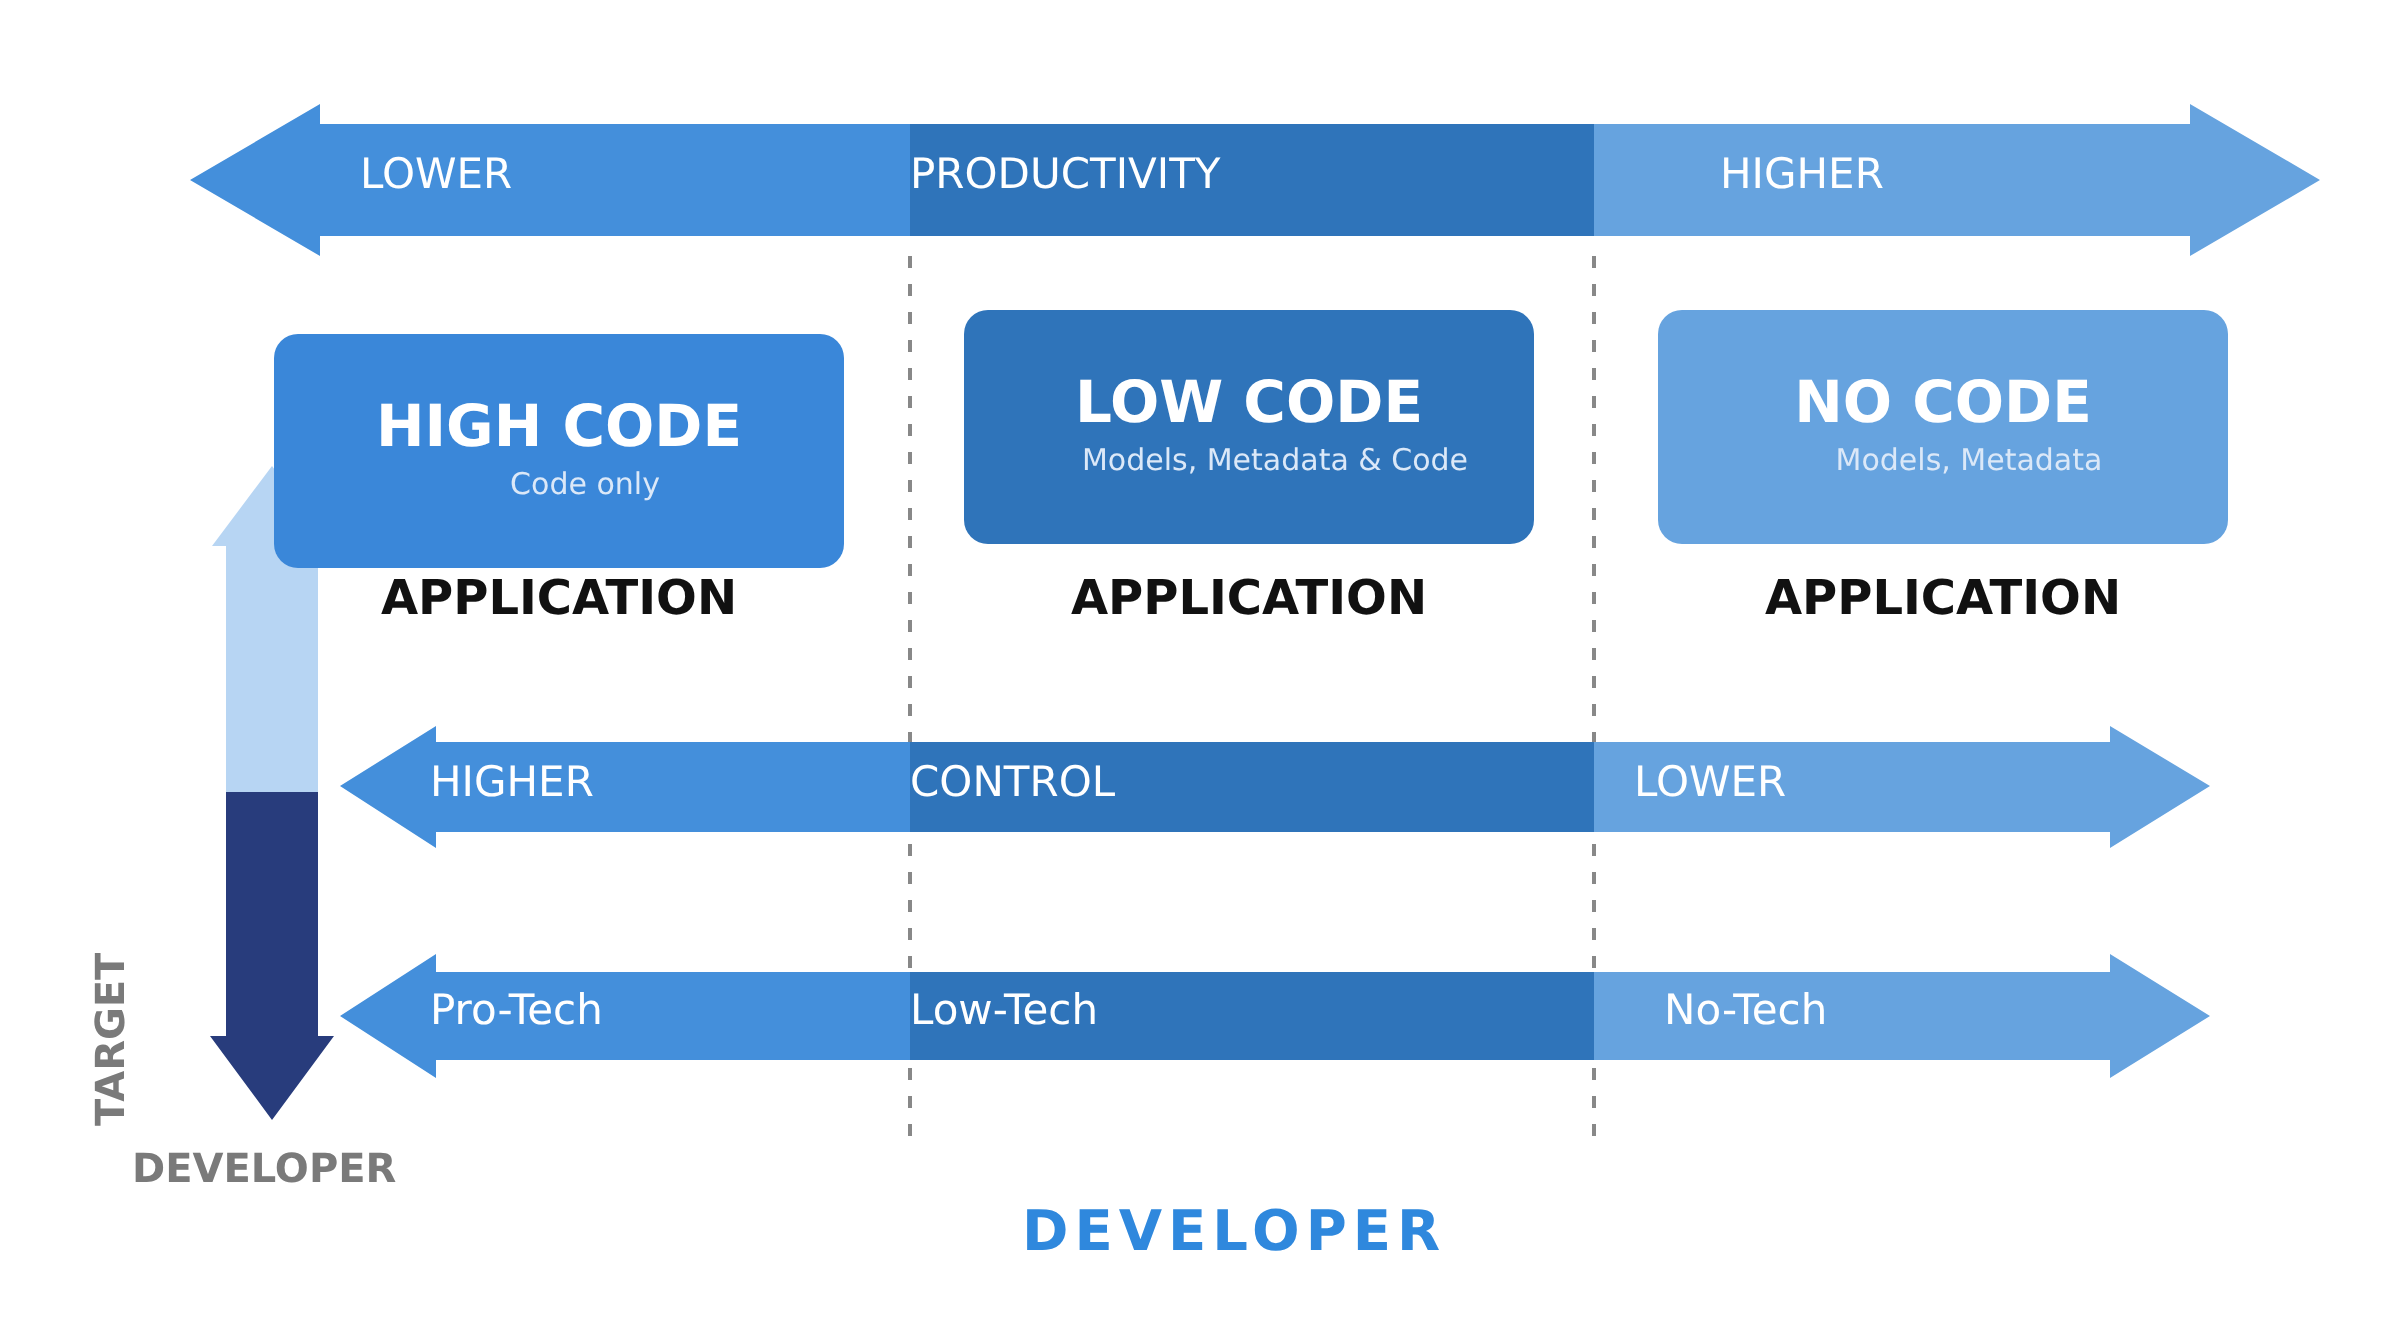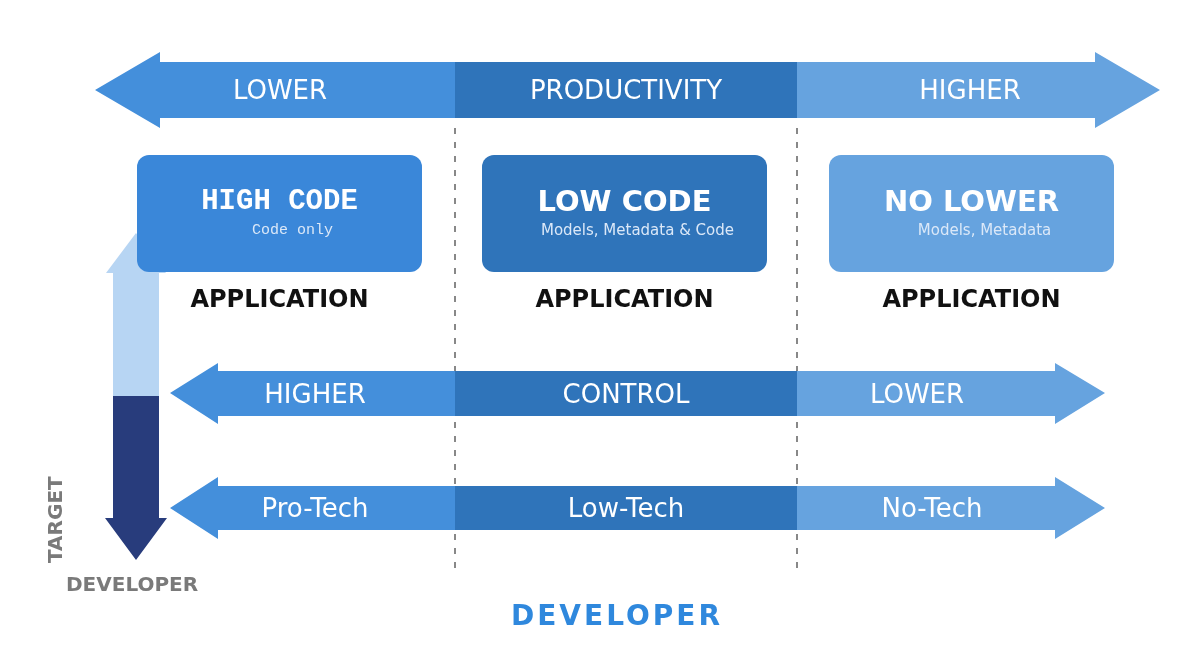--- a/index.html
+++ b/index.html
@@ -1,18 +1,18 @@
 <!DOCTYPE html>
 <html><head>
 <meta charset="utf-8">
 <style>
   html, body { margin:0; padding:0; background:#ffffff; }
   body { width:1195px; height:664px; position:relative; overflow:hidden; font-family:"DejaVu Sans", "Liberation Sans", sans-serif; }
   svg.layer { position:absolute; left:0; top:0; }
-  .arrow-label { position:absolute; color:#ffffff; font-size:26px; text-align:center; line-height:1; white-space:nowrap; }
+  .arrow-label { position:absolute; color:#ffffff; font-size:21px; line-height:1; white-space:nowrap; }
   .box { position:absolute; border-radius:12px; color:#fff; text-align:center; }
   .box .title { font-weight:bold; font-size:29px; margin-top:32px; line-height:1; }
   .box .sub { font-size:15px; color:#dbe8f8; margin-top:7px; line-height:1;padding-left:26px; }
   .app-label { position:absolute; font-weight:bold; font-size:24px; color:#111; text-align:center; width:285px; line-height:1; }
   .axis-label { position:absolute; font-weight:bold; color:#7a7a7a; font-size:20px; line-height:1; }
   .logo { position:absolute; font-weight:bold; color:#2f88dd; font-size:28px; letter-spacing:3px; line-height:1; }
 </style>
 </head>
 <body>
 
@@ -42,30 +42,30 @@
   <g>
     <polygon points="106,273 136,233 166,273 159,273 159,396 113,396 113,273" fill="#b7d5f3"></polygon>
     <polygon points="113,396 159,396 159,518 167,518 136,560 105,518 113,518" fill="#283c7c"></polygon>
   </g>
 </svg>
 
 <div class="arrow-label" style="left:180px; top:77px; width:200px;">LOWER</div>
 <div class="arrow-label" style="left:455px; top:77px; width:342px;">PRODUCTIVITY</div>
 <div class="arrow-label" style="left:860px; top:77px; width:220px;">HIGHER</div>
 
-<div class="box" style="left:137px; top:155px; width:285px; height:117px; background:#3a87d9;font-family:Liberation Mono, monospace;">
+<div class="box" style="left:137px; top:167px; width:285px; height:117px; background:#3a87d9;">
   <div class="title">HIGH CODE</div>
   <div class="sub">Code only</div>
 </div>
 <div class="box" style="left:482px; top:155px; width:285px; height:117px; background:#2f74ba;">
   <div class="title">LOW CODE</div>
   <div class="sub">Models, Metadata &amp; Code</div>
 </div>
 <div class="box" style="left:829px; top:155px; width:285px; height:117px; background:#66a3df;">
-  <div class="title">NO LOWER</div>
+  <div class="title">NO CODE</div>
   <div class="sub">Models, Metadata</div>
 </div>
 
 <div class="app-label" style="left:137px; top:287px;">APPLICATION</div>
 <div class="app-label" style="left:482px; top:287px;">APPLICATION</div>
 <div class="app-label" style="left:829px; top:287px;">APPLICATION</div>
 
 <div class="arrow-label" style="left:215px; top:381px; width:200px;">HIGHER</div>
 <div class="arrow-label" style="left:455px; top:381px; width:342px;">CONTROL</div>
 <div class="arrow-label" style="left:817px; top:381px; width:200px;">LOWER</div>

